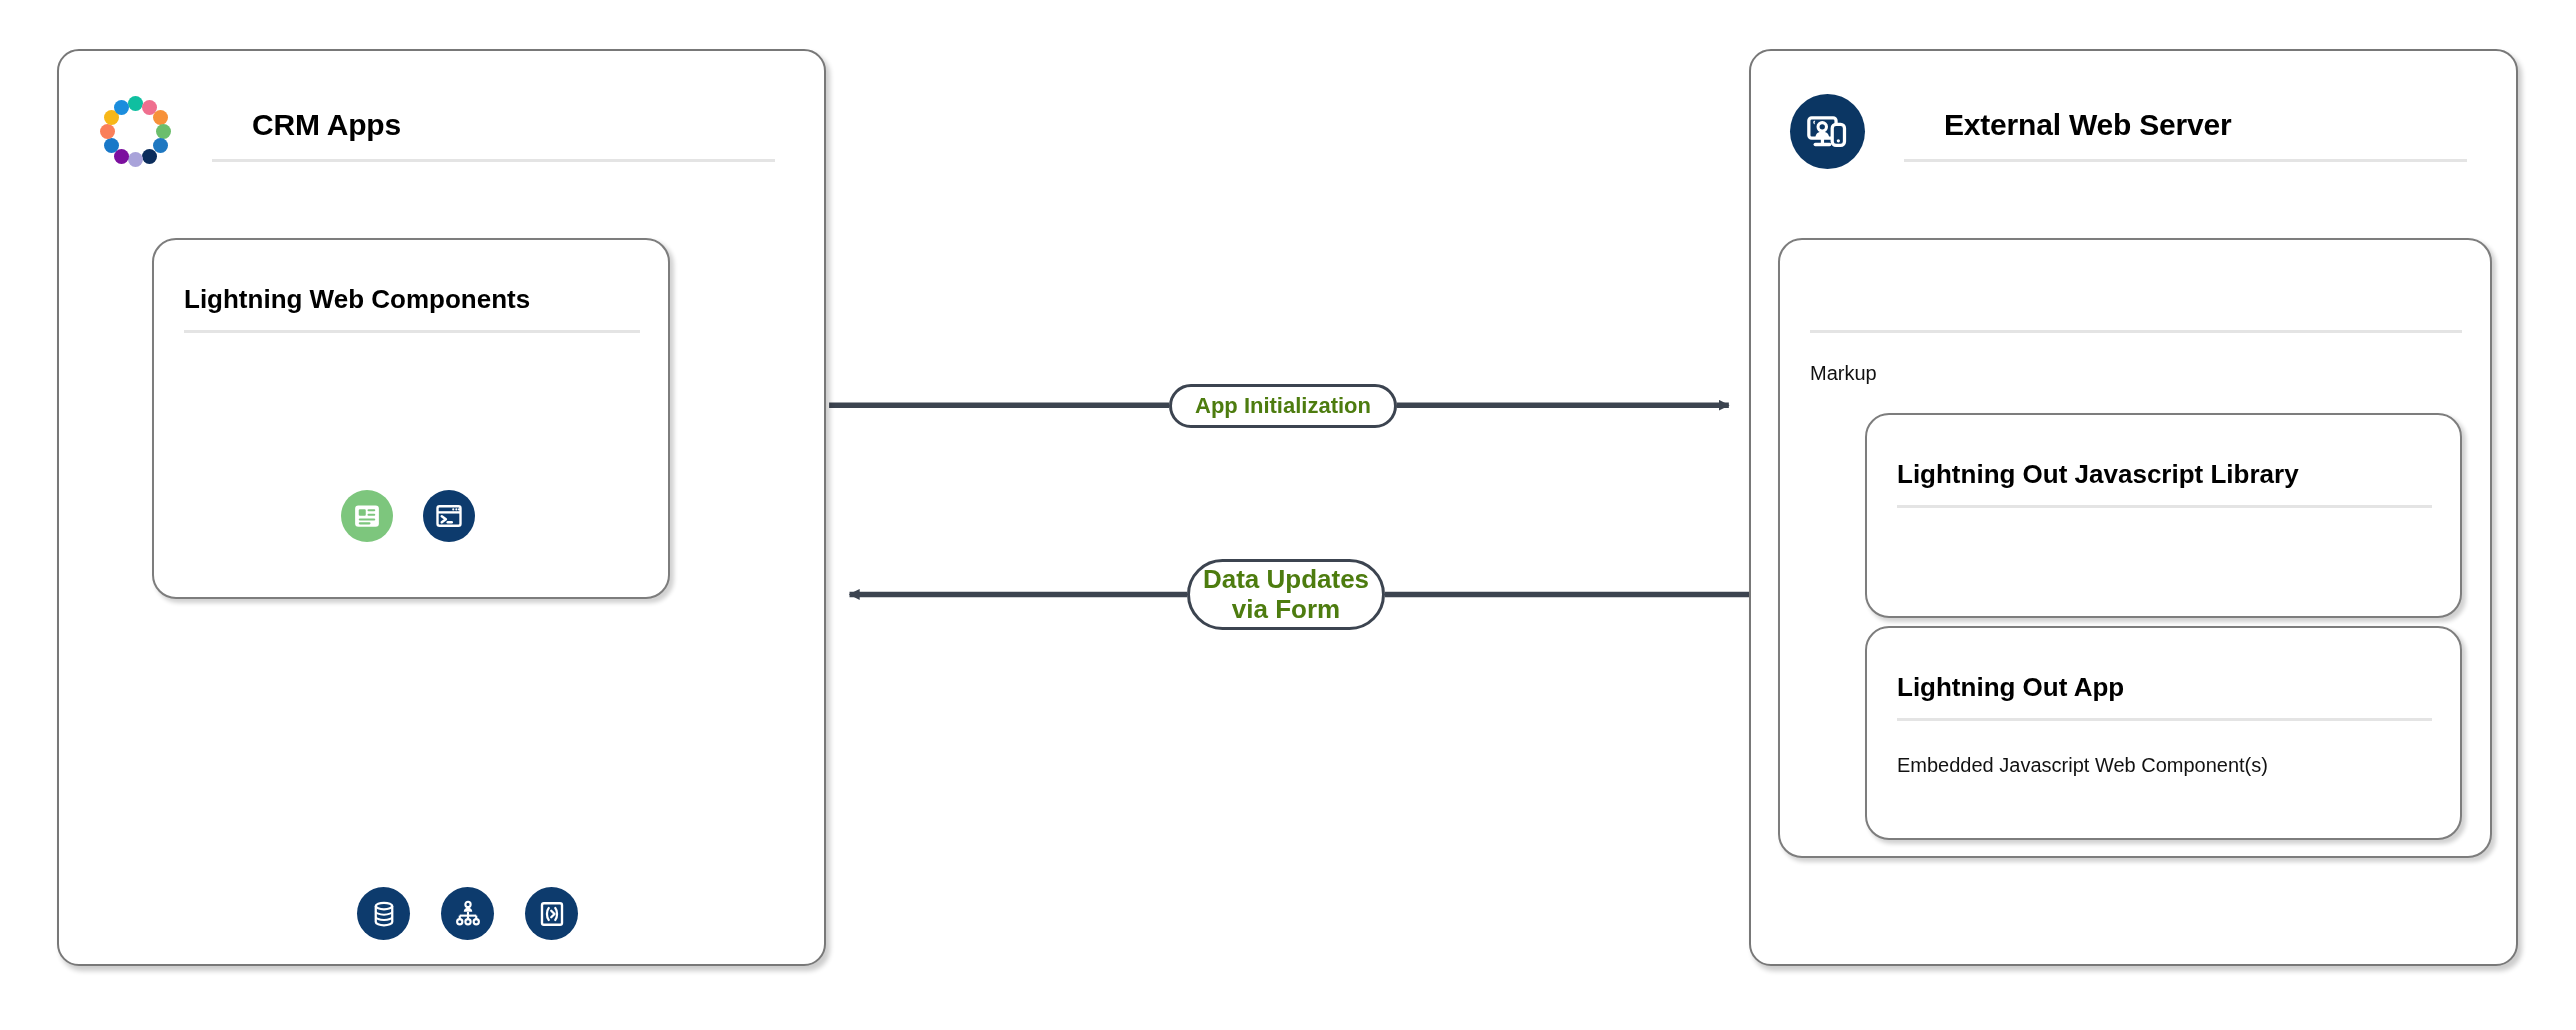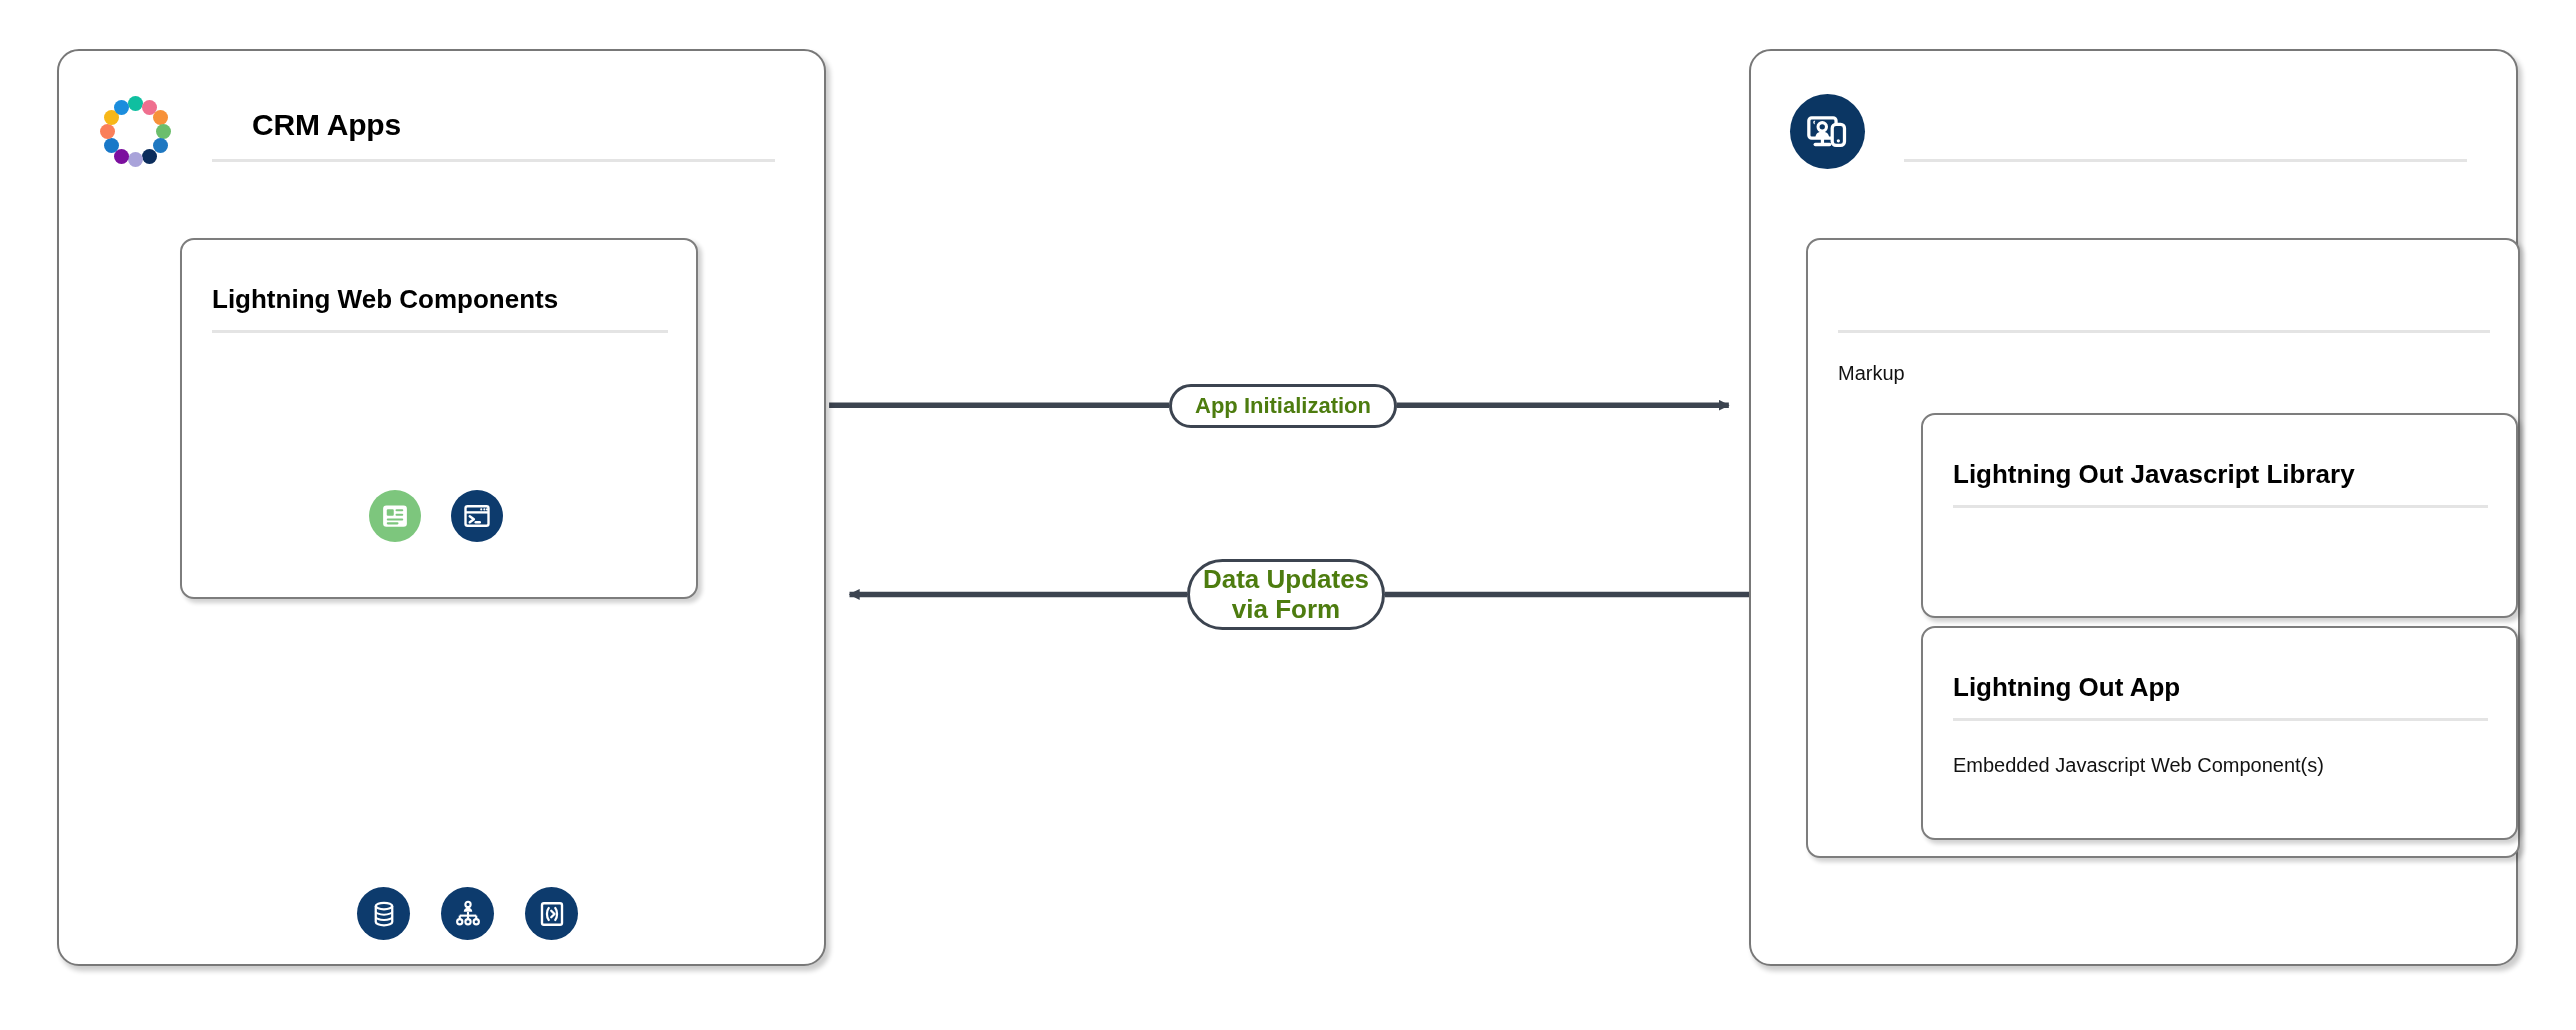--- a/index.html
+++ b/index.html
@@ -87,23 +87,22 @@
     display: flex;
     align-items: center;
     justify-content: center;
   }
 
   
   .card {
     position: absolute;
     background: #ffffff;
     border: 2.4px solid #7d7d7d;
-    border-radius: 14px;
+    border-radius: 24px;
     box-shadow: 3.1px 3.9px 4.7px rgba(0,0,0,0.18);
-    margin-left: 28px;
   }
 
   .card-title {
     position: absolute;
     left: 30px; top: 44px;
     right: 30px;
     font-size: 26px;
     font-weight: bold;
     color: #000000;
     white-space: nowrap;
@@ -313,20 +312,21 @@
             <path d="M4.3 6.9 C4.3 6.2 4.9 6.0 5.4 6.1 C4.9 6.7 4.9 7.4 5.3 7.9 C4.6 8.0 4.3 7.5 4.3 6.9 Z" fill="#ffffff"></path>
 
             <circle cx="9.0" cy="9.3" r="2.2" fill="none" stroke="#ffffff" stroke-width="1.6"></circle>
             <path d="M5.4 15.2 C5.4 12.9 7.0 11.8 9.0 11.8 C11.0 11.8 12.6 12.9 12.6 15.2 Z" fill="#ffffff"></path>
 
             <rect x="14.2" y="8.0" width="6.4" height="11.0" rx="2.0" fill="#0b3663" stroke="#ffffff" stroke-width="1.7"></rect>
             <circle cx="17.4" cy="16.6" r="0.85" fill="#ffffff"></circle>
           </svg>
         </div>
       </div>
+      <div class="header-title">External Web Server</div>
       <div class="header-rule"></div>
     </div>
 
     <div class="card" id="website-component-card">
       <div class="card-rule"></div>
       <div class="card-sub">Markup</div>
 
       <div class="card" id="lo-js-card">
         <div class="card-title">Lightning Out Javascript Library</div>
         <div class="card-rule"></div>

